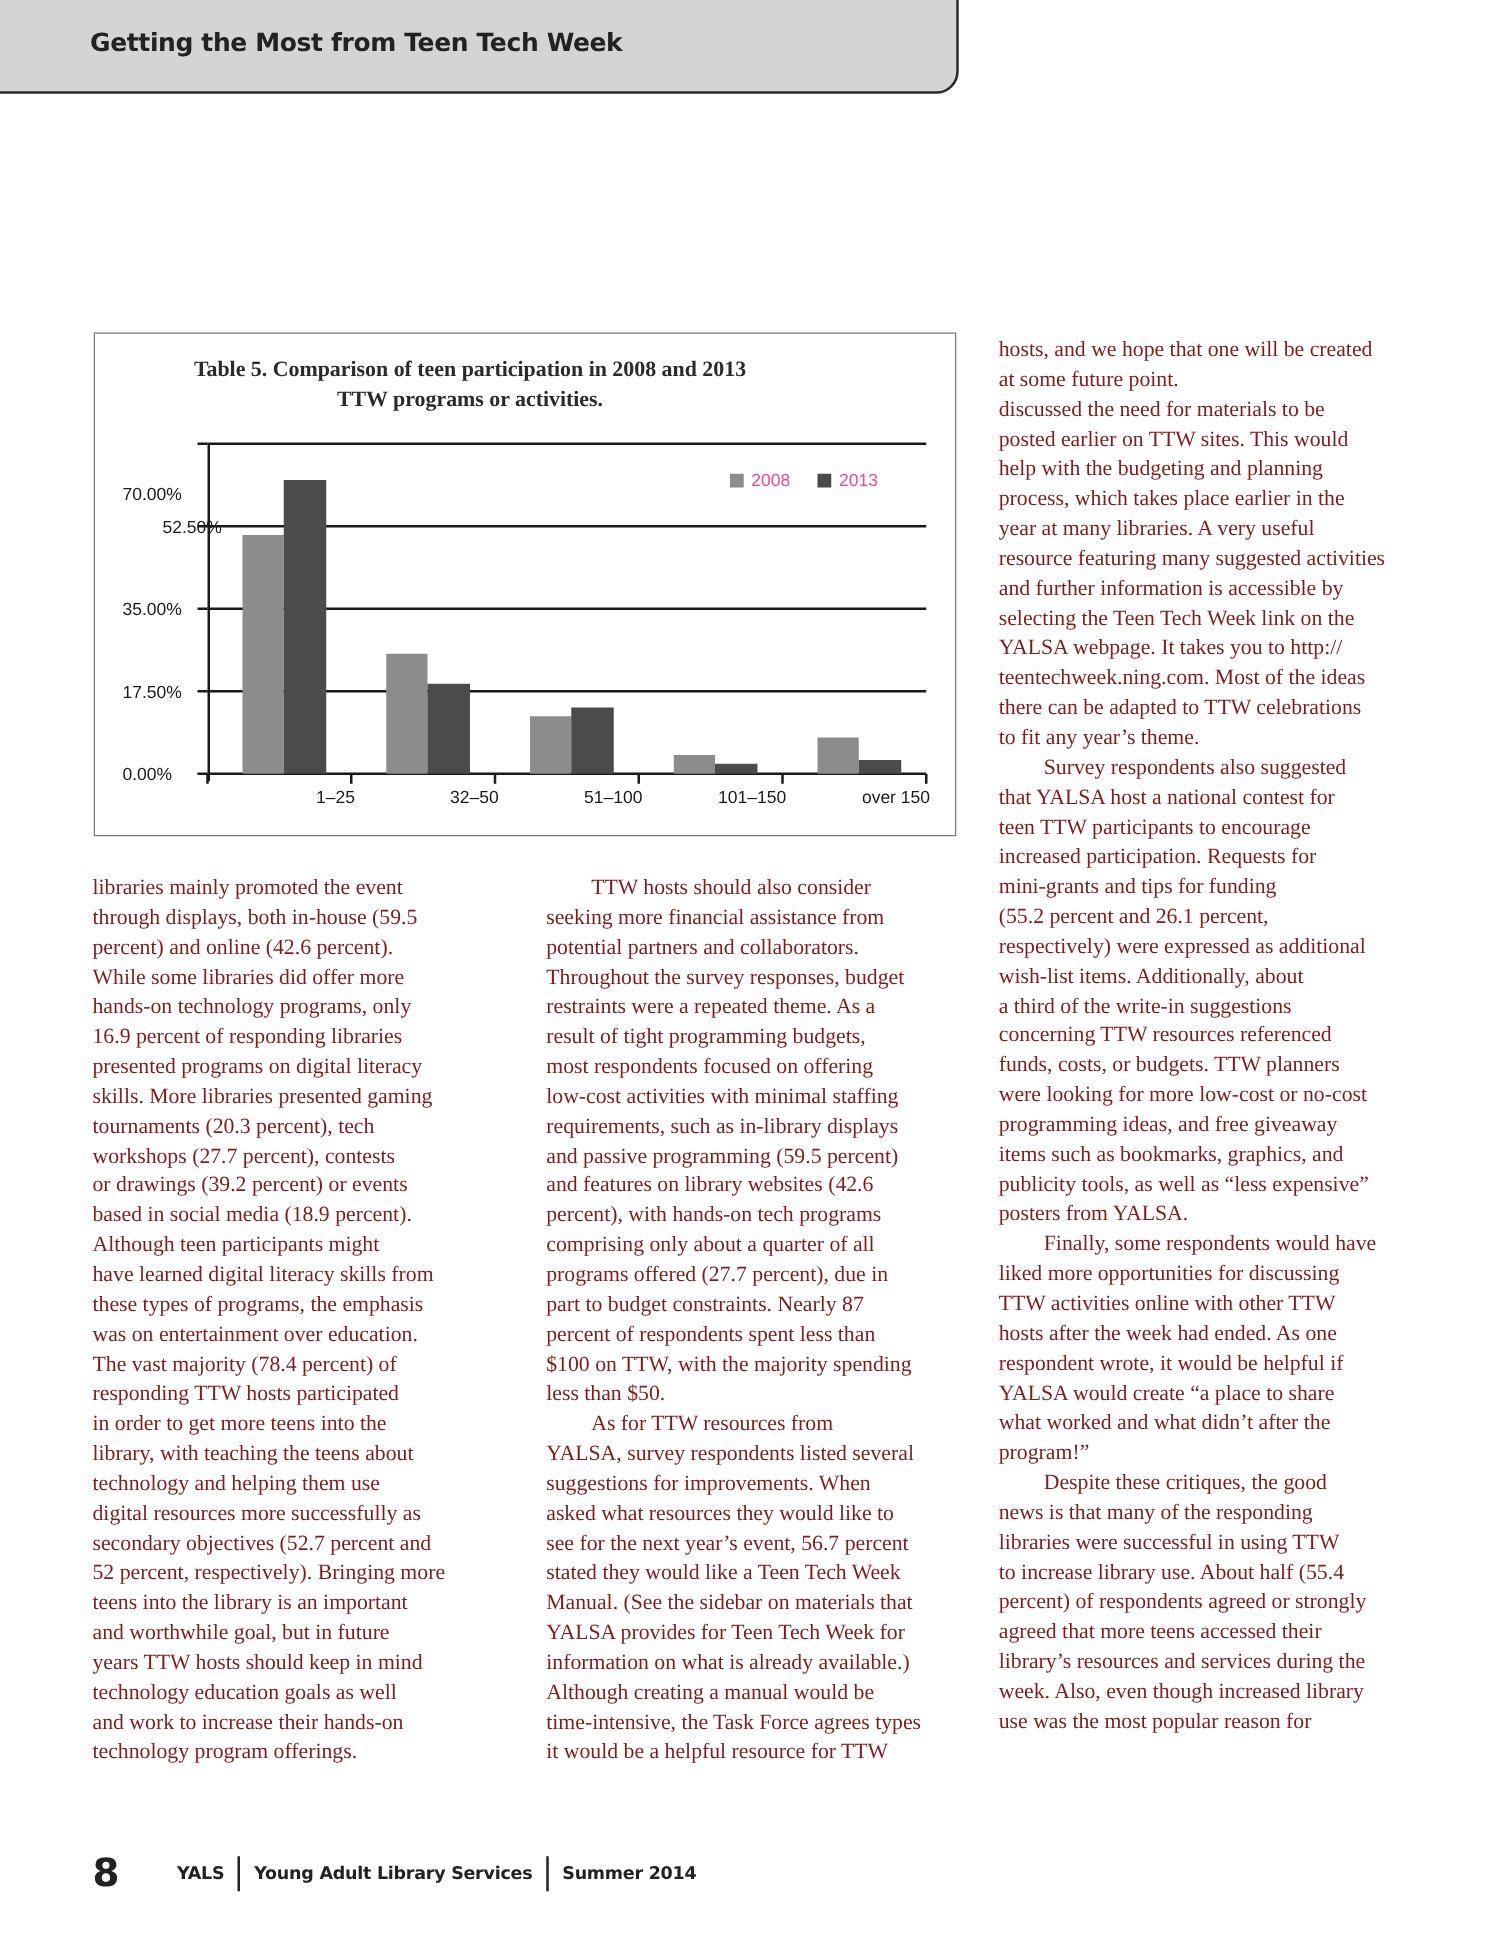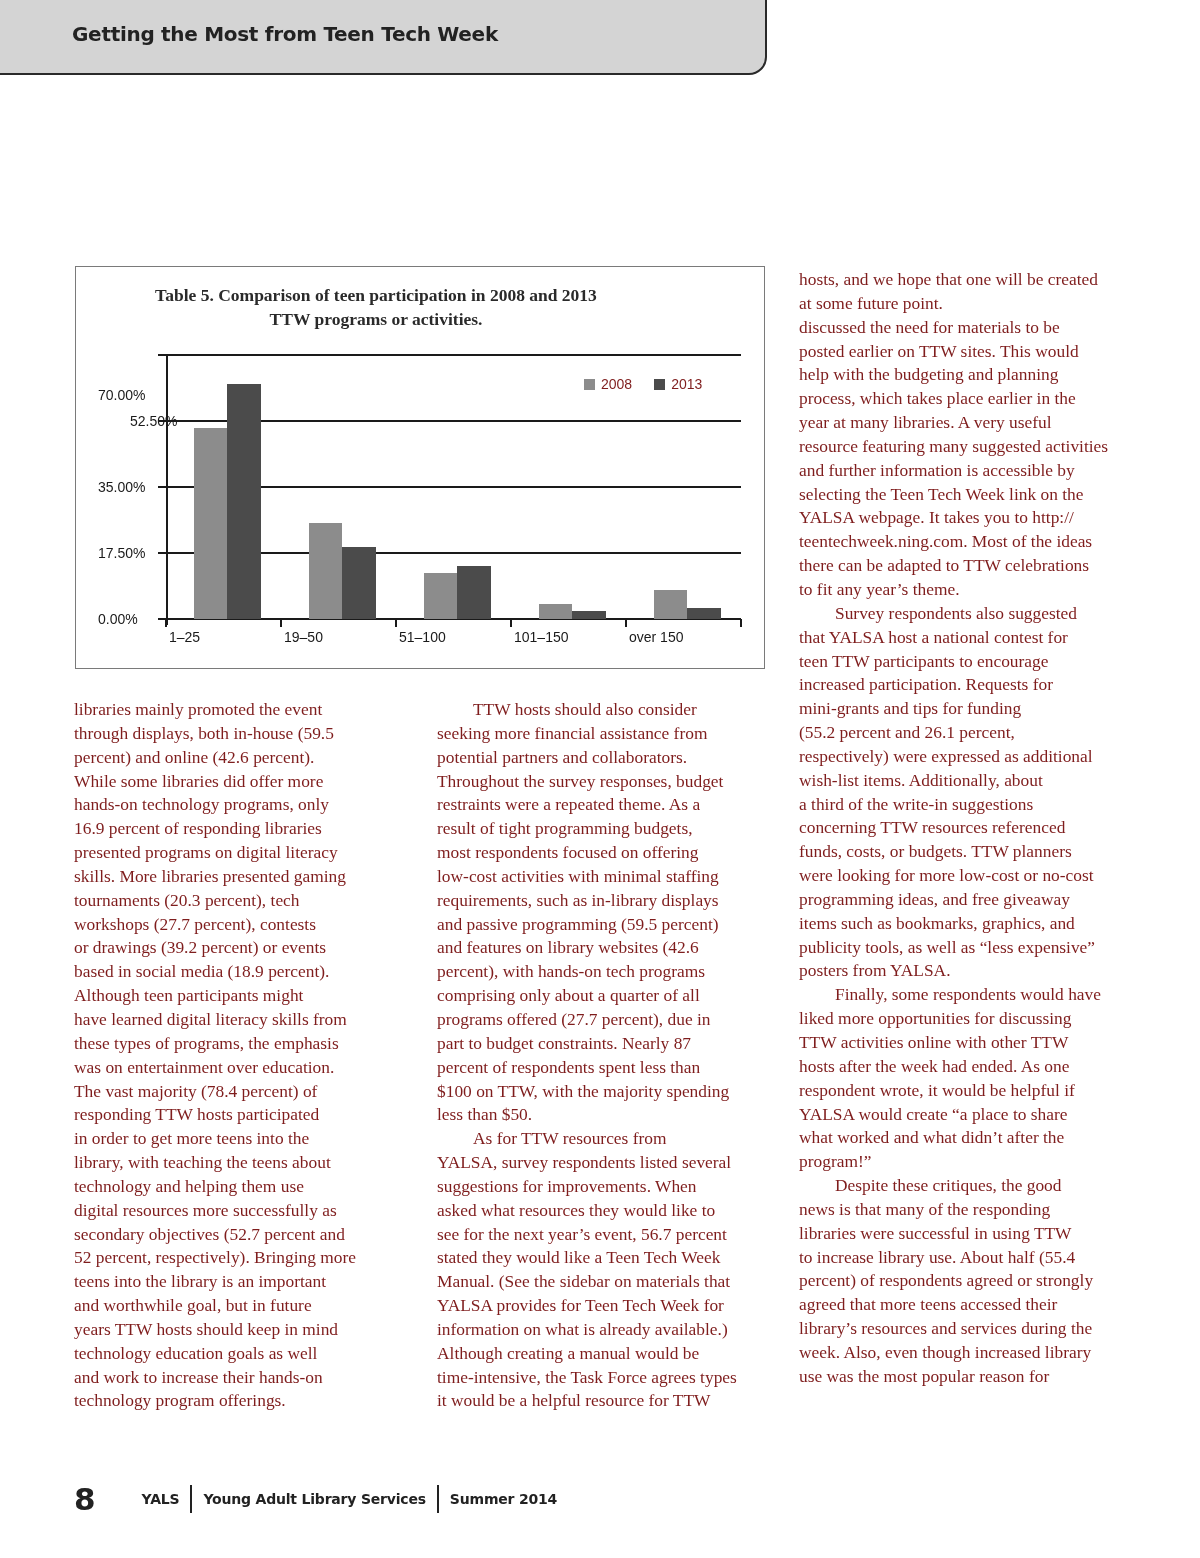--- a/index.html
+++ b/index.html
@@ -33,26 +33,26 @@
   .ytick-label {
     position: absolute; right: 585px; font-family: "Liberation Sans", sans-serif;
     font-size: 14px; color: #1a1a1a; transform: translateY(-50%); white-space: nowrap;
   }
   .ytick-mark { position: absolute; left: -8px; width: 8px; height: 2px; background: #1a1a1a; }
   .xtick-mark { position: absolute; bottom: -8px; width: 2px; height: 8px; background: #1a1a1a; }
   .bar { position: absolute; bottom: 0; width: 34px; }
   .bar.s2008 { background: #8c8c8c; }
   .bar.s2013 { background: #4b4b4b; }
   .xlabel {
-    position: absolute; top: 274px; width: 115px; text-align: left;
+    position: absolute; top: 274px; width: 115px; text-align: right;
     font-family: "Liberation Sans", sans-serif; font-size: 14px; color: #1a1a1a;
   }
   .legend {
     position: absolute; left: 508px; top: 109px; display: flex; gap: 22px;
-    font-family: "Liberation Sans", sans-serif; font-size: 14px; color: #7f1d1d;
+    font-family: "Liberation Sans", sans-serif; font-size: 14px; color: #ec4899;
   }
   .legend-item { display: flex; align-items: center; gap: 6px; }
   .swatch { width: 11px; height: 11px; display: inline-block; }
 
   .col {
     position: absolute; font-family: "Liberation Serif", serif; font-size: 17.4px;
     line-height: 23.85px; color: #7f1d1d;
   }
   .col p { margin: 0; }
   .col-1 { left: 74px; top: 698px; width: 330px; }
@@ -98,21 +98,21 @@
       <div class="xtick-mark" style="left: 114px;"></div>
       <div class="xtick-mark" style="left: 229px;"></div>
       <div class="xtick-mark" style="left: 344px;"></div>
       <div class="xtick-mark" style="left: 459px;"></div>
       <div class="xtick-mark" style="left: 574px;"></div>
       <div class="bar s2008" style="background: rgb(140, 140, 140); left: 28px; width: 33px; height: 190.834px; bottom: 0px;"></div>
       <div class="bar s2013" style="background: rgb(75, 75, 75); left: 61px; width: 34px; height: 234.96px; bottom: 0px;"></div>
       <div class="xlabel" style="left: 3px;">1–25</div>
       <div class="bar s2008" style="background: rgb(140, 140, 140); left: 143px; width: 33px; height: 96.1714px; bottom: 0px;"></div>
       <div class="bar s2013" style="background: rgb(75, 75, 75); left: 176px; width: 34px; height: 71.6571px; bottom: 0px;"></div>
-      <div class="xlabel" style="left: 118px;">19–50</div>
+      <div class="xlabel" style="left: 118px;">32–50</div>
       <div class="bar s2008" style="background: rgb(140, 140, 140); left: 258px; width: 33px; height: 46.3886px; bottom: 0px;"></div>
       <div class="bar s2013" style="background: rgb(75, 75, 75); left: 291px; width: 34px; height: 53.1771px; bottom: 0px;"></div>
       <div class="xlabel" style="left: 233px;">51–100</div>
       <div class="bar s2008" style="background: rgb(140, 140, 140); left: 373px; width: 33px; height: 15.4629px; bottom: 0px;"></div>
       <div class="bar s2013" style="background: rgb(75, 75, 75); left: 406px; width: 34px; height: 8.29714px; bottom: 0px;"></div>
       <div class="xlabel" style="left: 348px;">101–150</div>
       <div class="bar s2008" style="background: rgb(140, 140, 140); left: 488px; width: 33px; height: 29.4171px; bottom: 0px;"></div>
       <div class="bar s2013" style="background: rgb(75, 75, 75); left: 521px; width: 34px; height: 10.9371px; bottom: 0px;"></div>
       <div class="xlabel" style="left: 463px;">over 150</div>
     </div>

